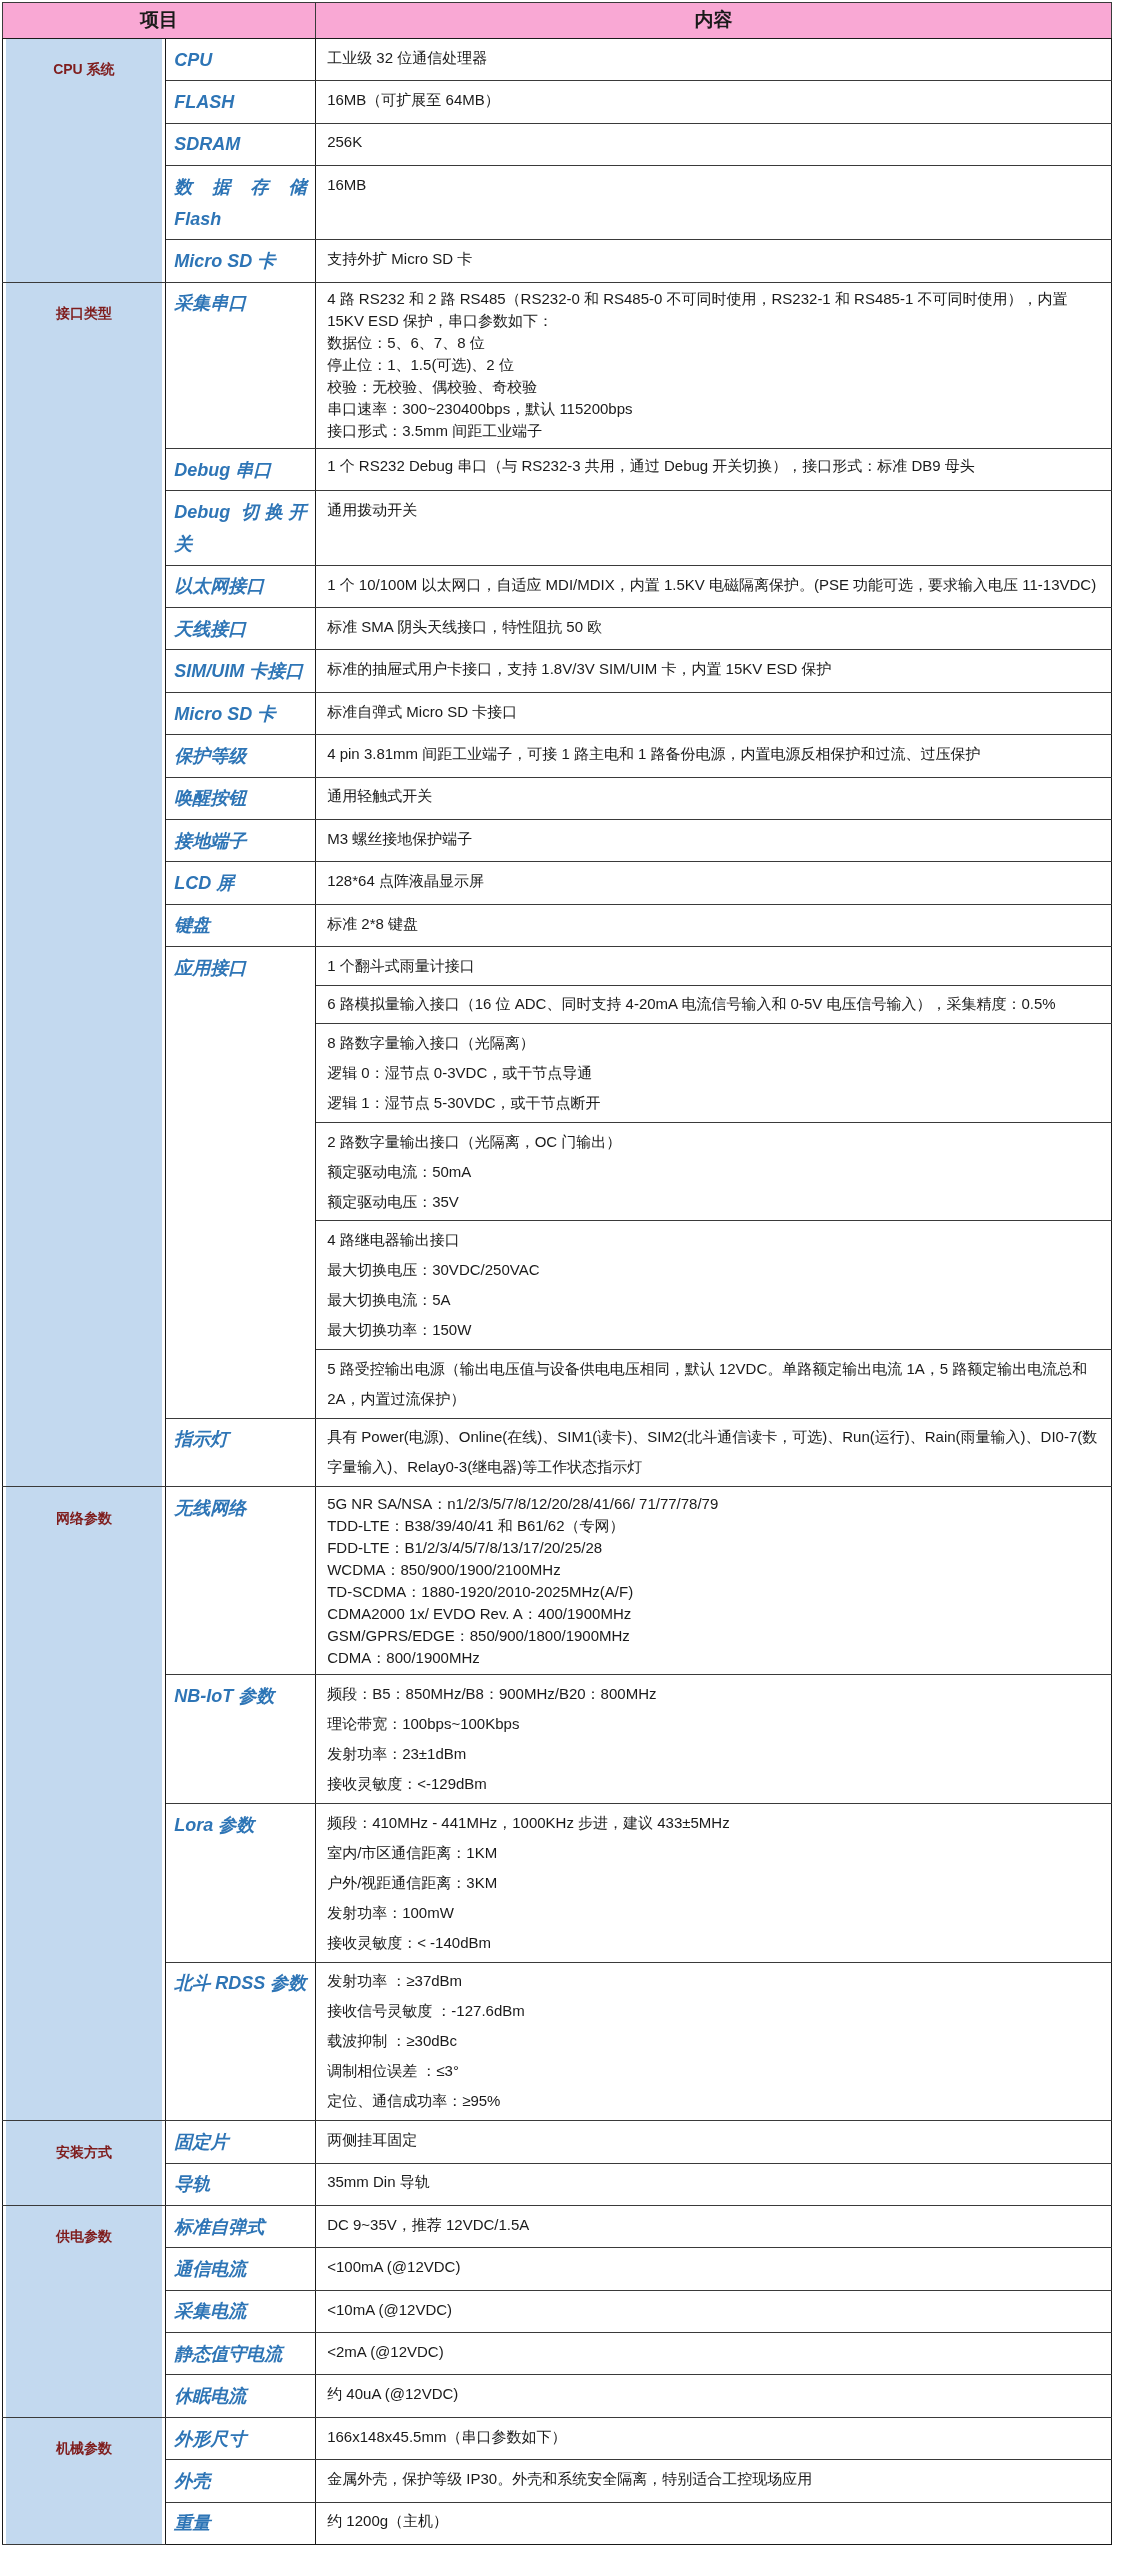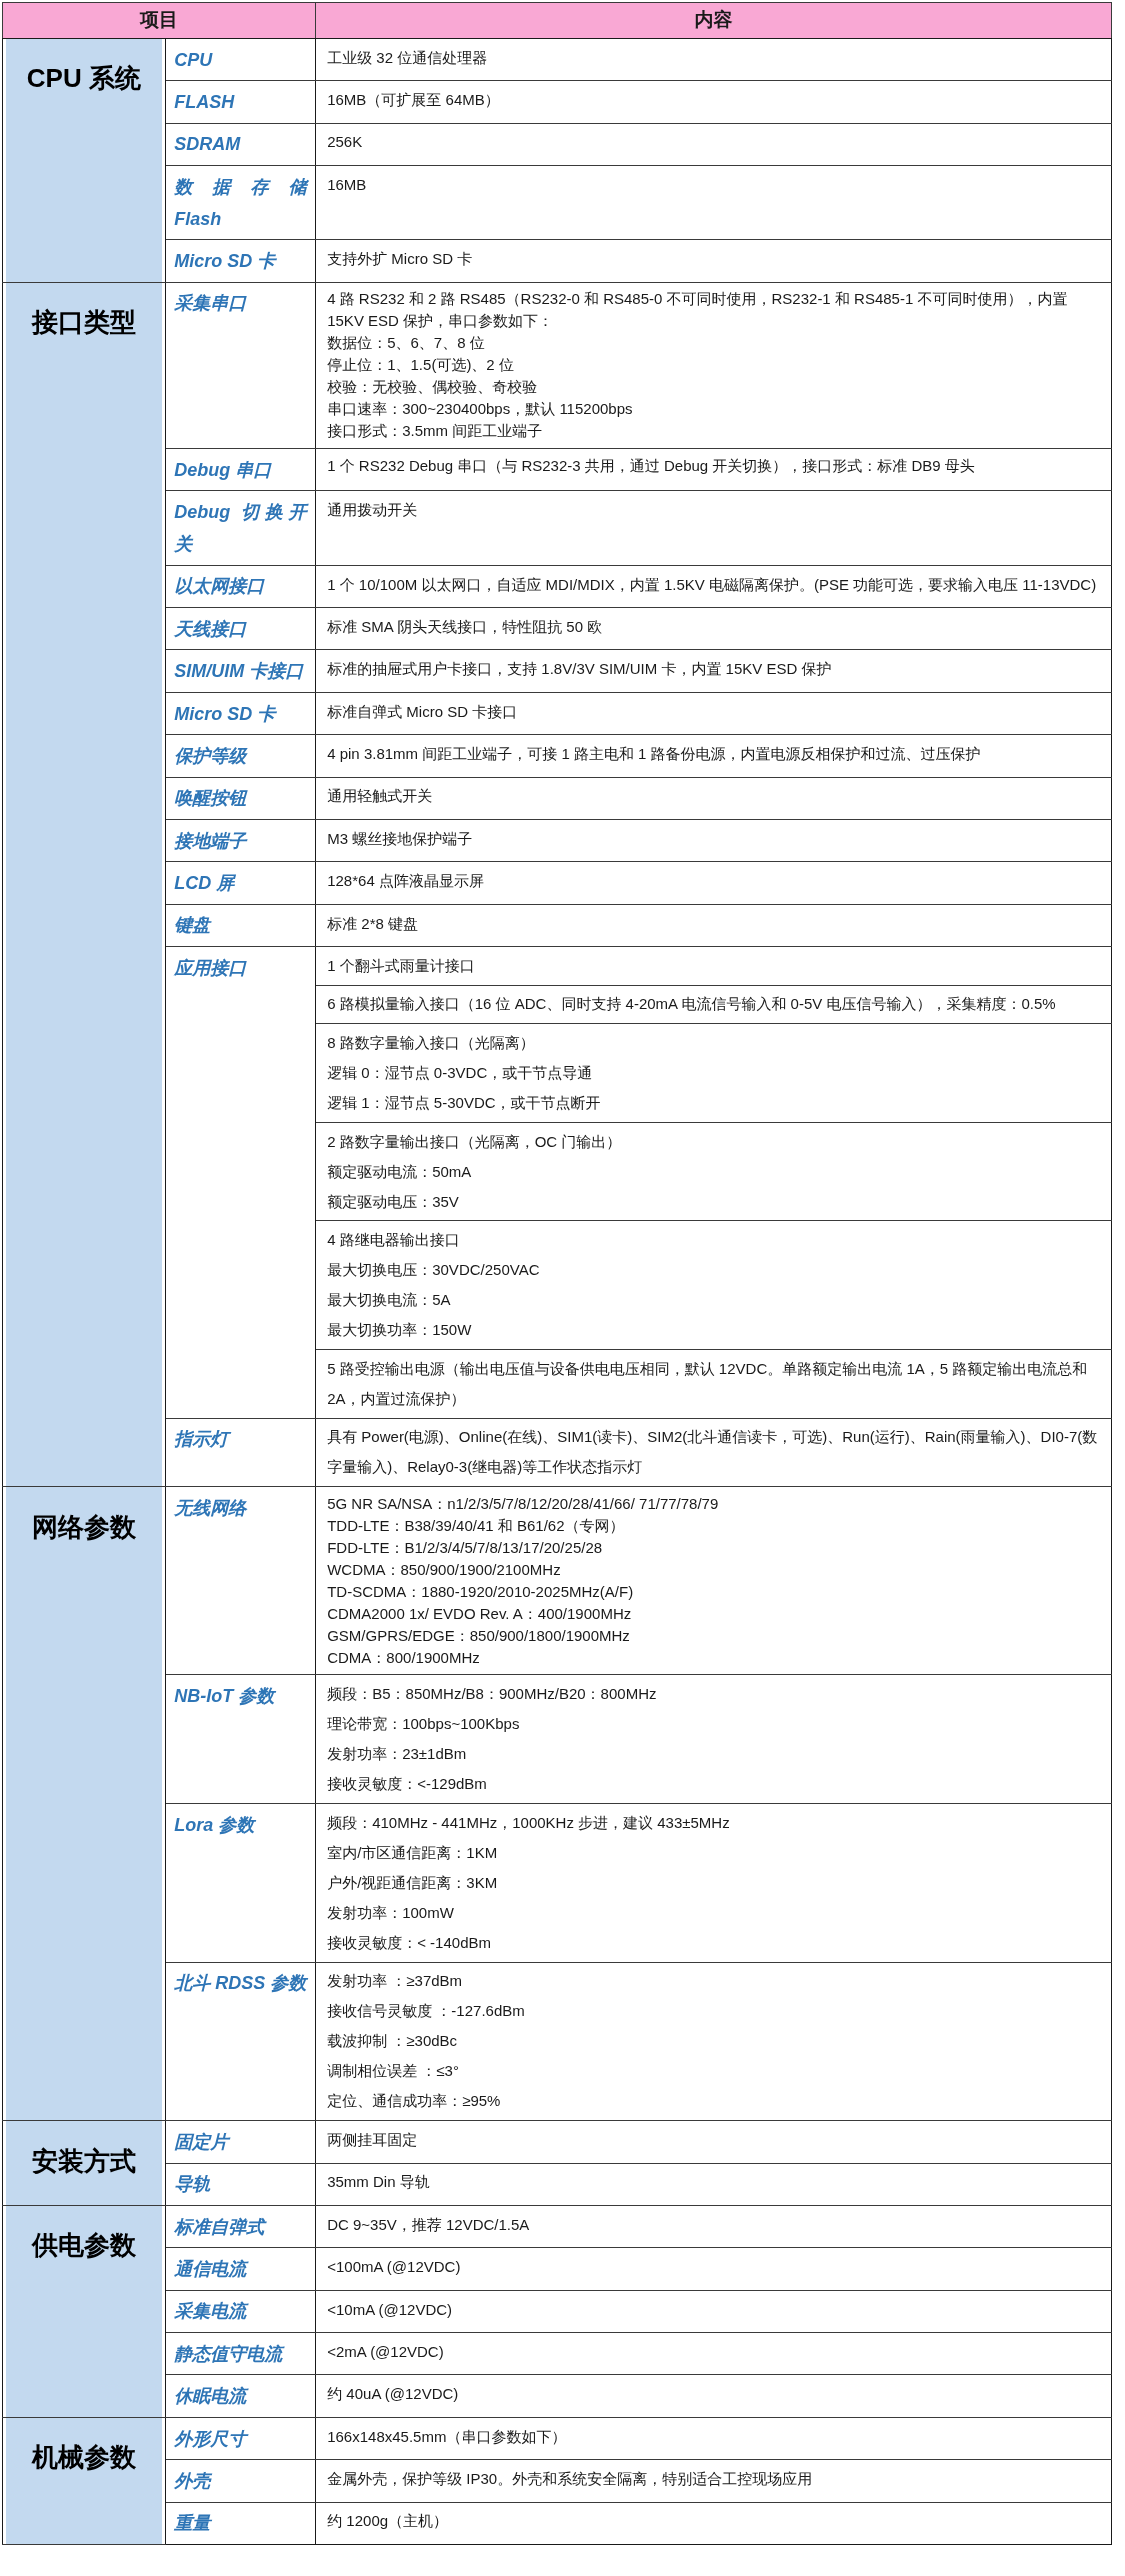--- a/index.html
+++ b/index.html
@@ -43,23 +43,23 @@
   td.group{
     background:var(--group-bg);
     background-clip:content-box;
     padding:0 3.8px;
     border-left:1.9px solid var(--border);
     border-right:1.9px solid var(--border);
   }
   td.group .gtxt{
     padding-top:22.5px;
     text-align:center;
-    font-size:26px;
+    font-size:14px;
     font-weight:bold;
-    color:#000000;
+    color:#7f1d1d;
   }
   td.label{
     color:var(--label-blue);
     font-size:18px;
     font-weight:bold;
     line-height:32px;
     padding:4.7px 8.4px;
     text-align:justify;
     border-right:1.9px solid var(--border);
     font-style:italic;

